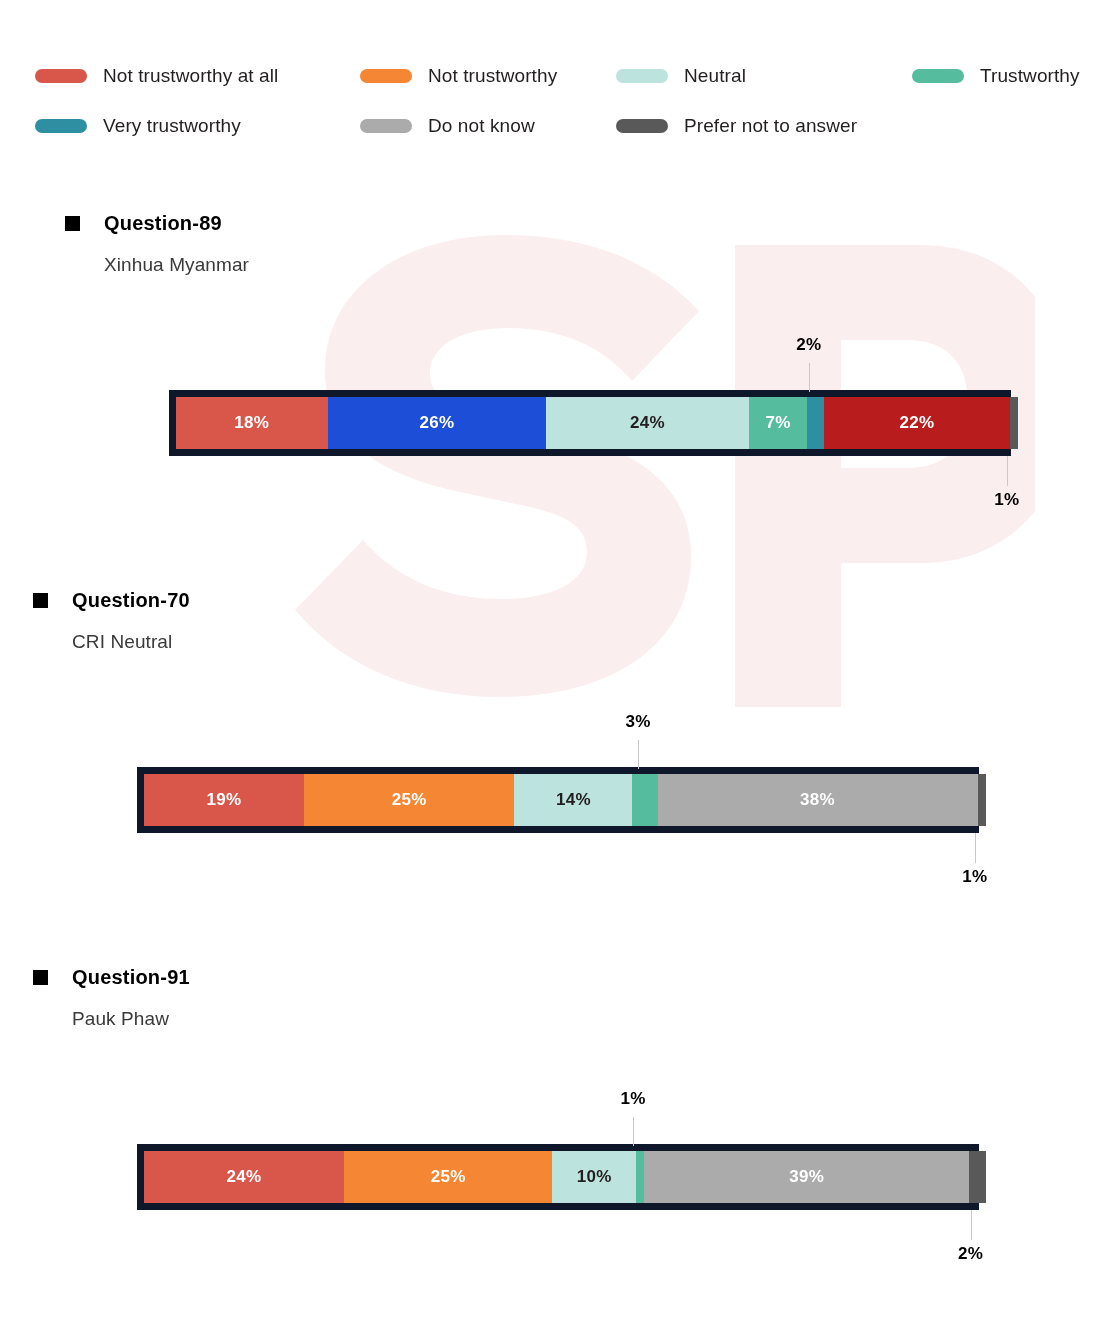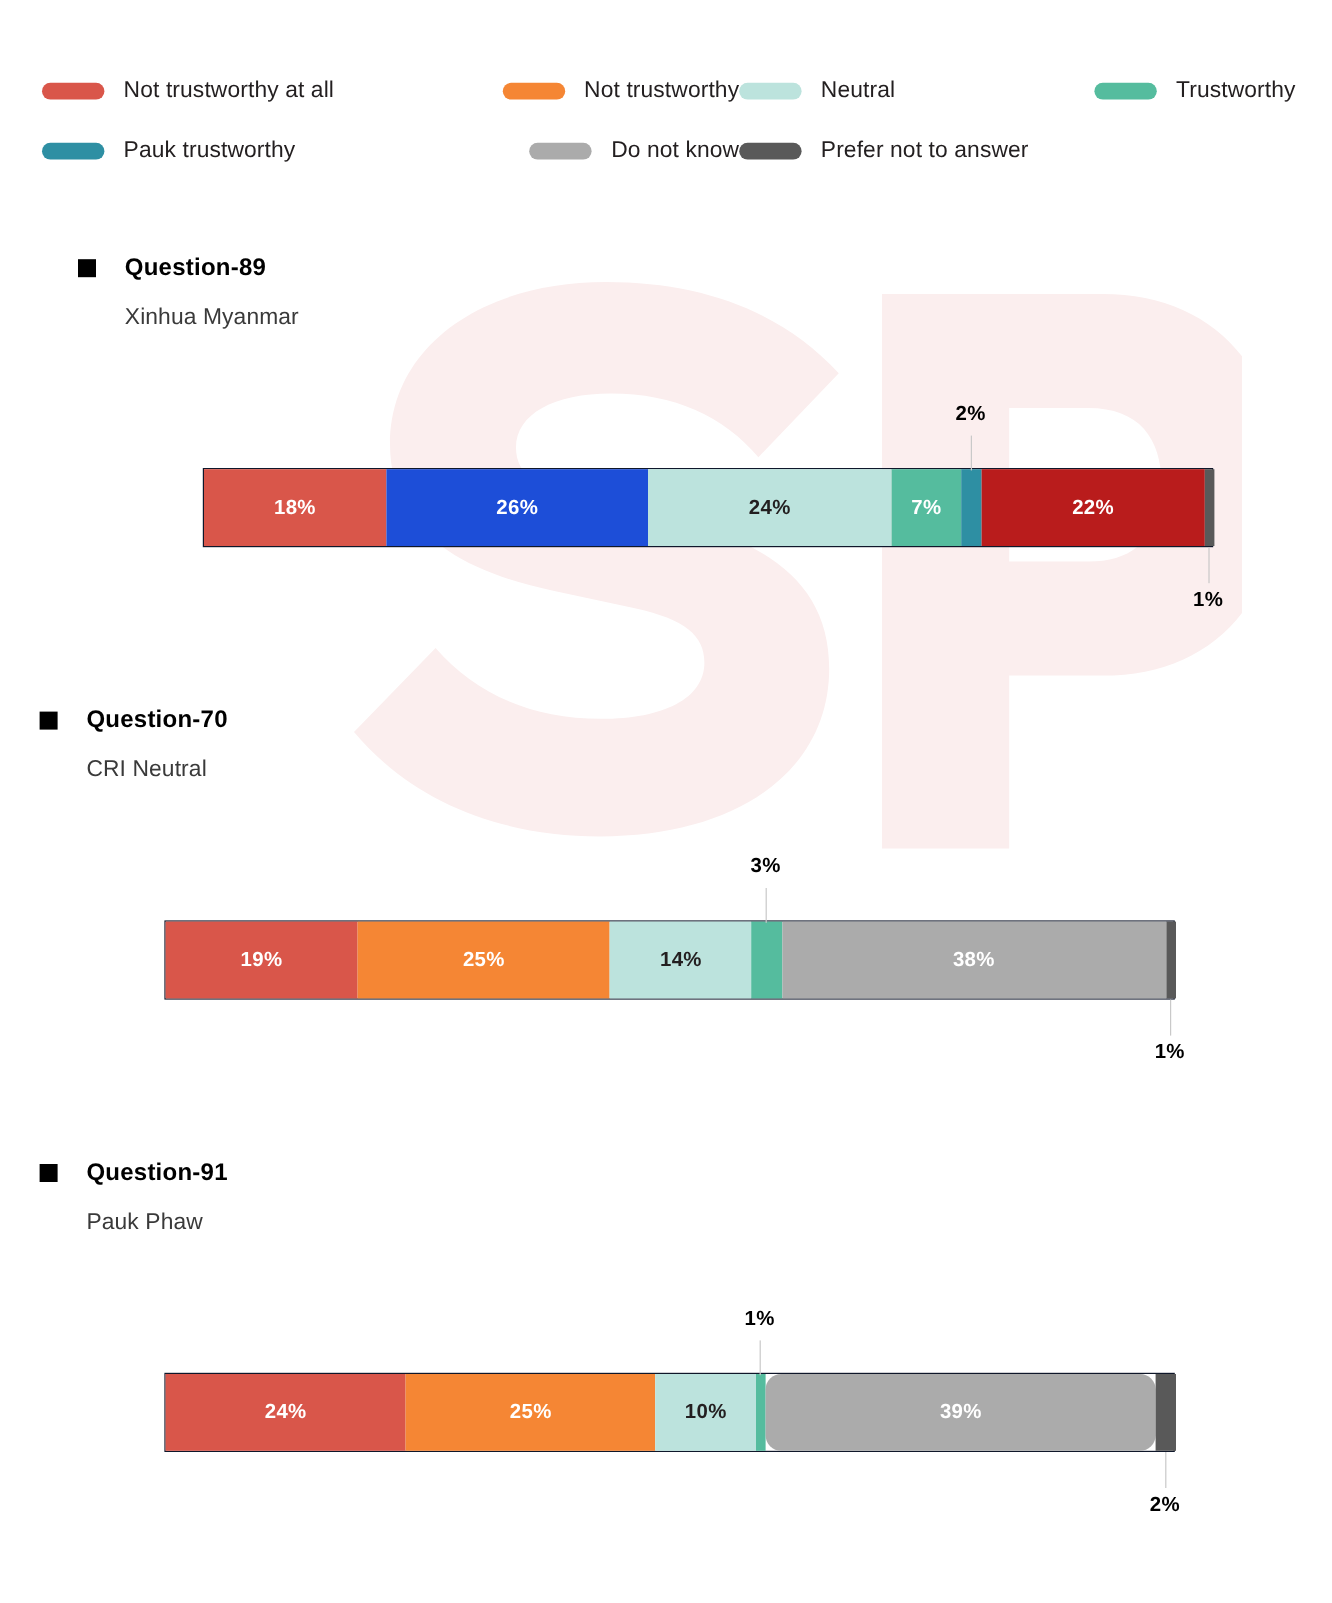--- a/index.html
+++ b/index.html
@@ -40,21 +40,21 @@
     height: 50px;
     align-items: center;
   }
   .legend-item {
     display: flex;
     align-items: center;
     box-sizing: border-box;
     margin-top: 30px;
   }
   .legend-item.c1 { width: 360px; padding-left: 35px; }
-  .legend-item.c2 { width: 256px; justify-content: flex-end; }
+  .legend-item.c2 { width: 256px; }
   .legend-item.c3 { width: 296px; }
   .legend-item.c4 { width: 198px; }
   .swatch {
     width: 52px;
     height: 14px;
     border-radius: 7px;
     flex: 0 0 auto;
     margin-right: 16px;
   }
   .legend-label {
@@ -108,21 +108,21 @@
     height: 160px;
   }
   .bar {
     position: absolute;
     left: 137px;
     top: 70px;
     width: 842px;
     height: 66px;
     display: flex;
     box-sizing: border-box;
-    border: 1px solid #0f172a;
+    border: 7px solid #0f172a;
     align-items: flex-end;
   }
   .seg {
     height: 100%;
     display: flex;
     align-items: center;
     justify-content: center;
     font-size: 17px;
     font-weight: bold;
     letter-spacing: 0.3px;
@@ -179,21 +179,21 @@
       <span class="legend-label">Neutral</span>
     </div>
     <div class="legend-item c4">
       <span class="swatch" style="background: rgb(85, 188, 158);"></span>
       <span class="legend-label">Trustworthy</span>
     </div>
   </div>
   <div class="legend-row">
     <div class="legend-item c1">
       <span class="swatch" style="background: rgb(46, 143, 163);"></span>
-      <span class="legend-label">Pauk trustworthy</span>
+      <span class="legend-label">Very trustworthy</span>
     </div>
     <div class="legend-item c2">
       <span class="swatch" style="background: rgb(171, 171, 171);"></span>
       <span class="legend-label">Do not know</span>
     </div>
     <div class="legend-item c3">
       <span class="swatch" style="background: rgb(89, 89, 89);"></span>
       <span class="legend-label">Prefer not to answer</span>
     </div>
     <div class="legend-item c4"></div>
@@ -282,21 +282,21 @@
         <div class="seg seg-label-light" style="background: rgb(217, 86, 74); width: 200.079px; flex: 0 0 200.079px;">
           <span>24%</span>
         </div>
         <div class="seg seg-label-light" style="background: rgb(245, 134, 52); width: 208.416px; flex: 0 0 208.416px;">
           <span>25%</span>
         </div>
         <div class="seg seg-label-dark" style="background: rgb(188, 227, 221); width: 83.3663px; flex: 0 0 83.3663px;">
           <span>10%</span>
         </div>
         <div class="seg seg-label-dark" style="background: rgb(85, 188, 158); width: 8.33663px; flex: 0 0 8.33663px;"></div>
-        <div class="seg seg-label-light" style="background: rgb(171, 171, 171); width: 325.129px; flex: 0 0 325.129px; border-radius: 13px;">
+        <div class="seg seg-label-light" style="background: rgb(171, 171, 171); width: 325.129px; flex: 0 0 325.129px;">
           <span>39%</span>
         </div>
         <div class="seg seg-label-dark" style="background: rgb(89, 89, 89); width: 16.6733px; flex: 0 0 16.6733px;"></div>
       </div>
   <div class="callout-up">
         <div class="callout-line" style="left: 633.03px; top: 43px; height: 29px;"></div>
         <div class="callout-text" style="left: 633.03px; top: 15px;">1%</div>
       </div>
       <div class="callout-down">
         <div class="callout-line" style="left: 970.663px; top: 136px; height: 30px;"></div>

